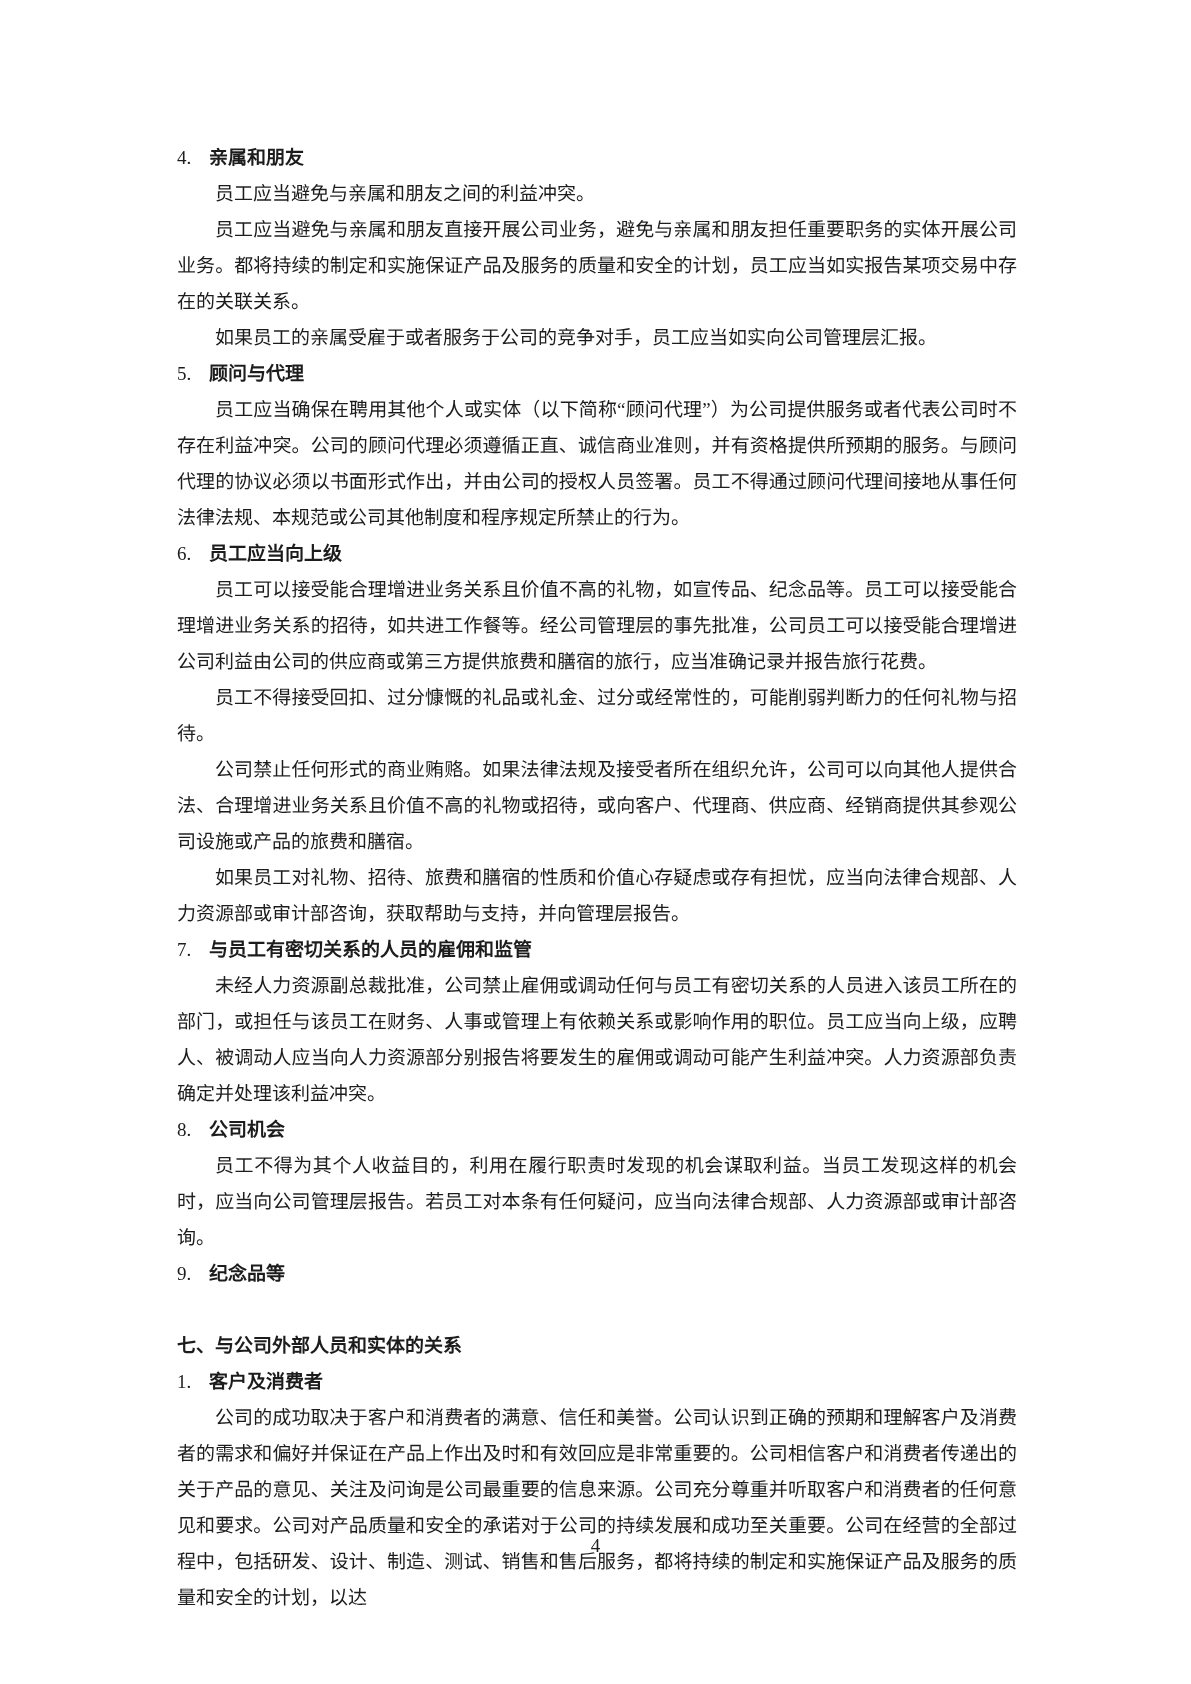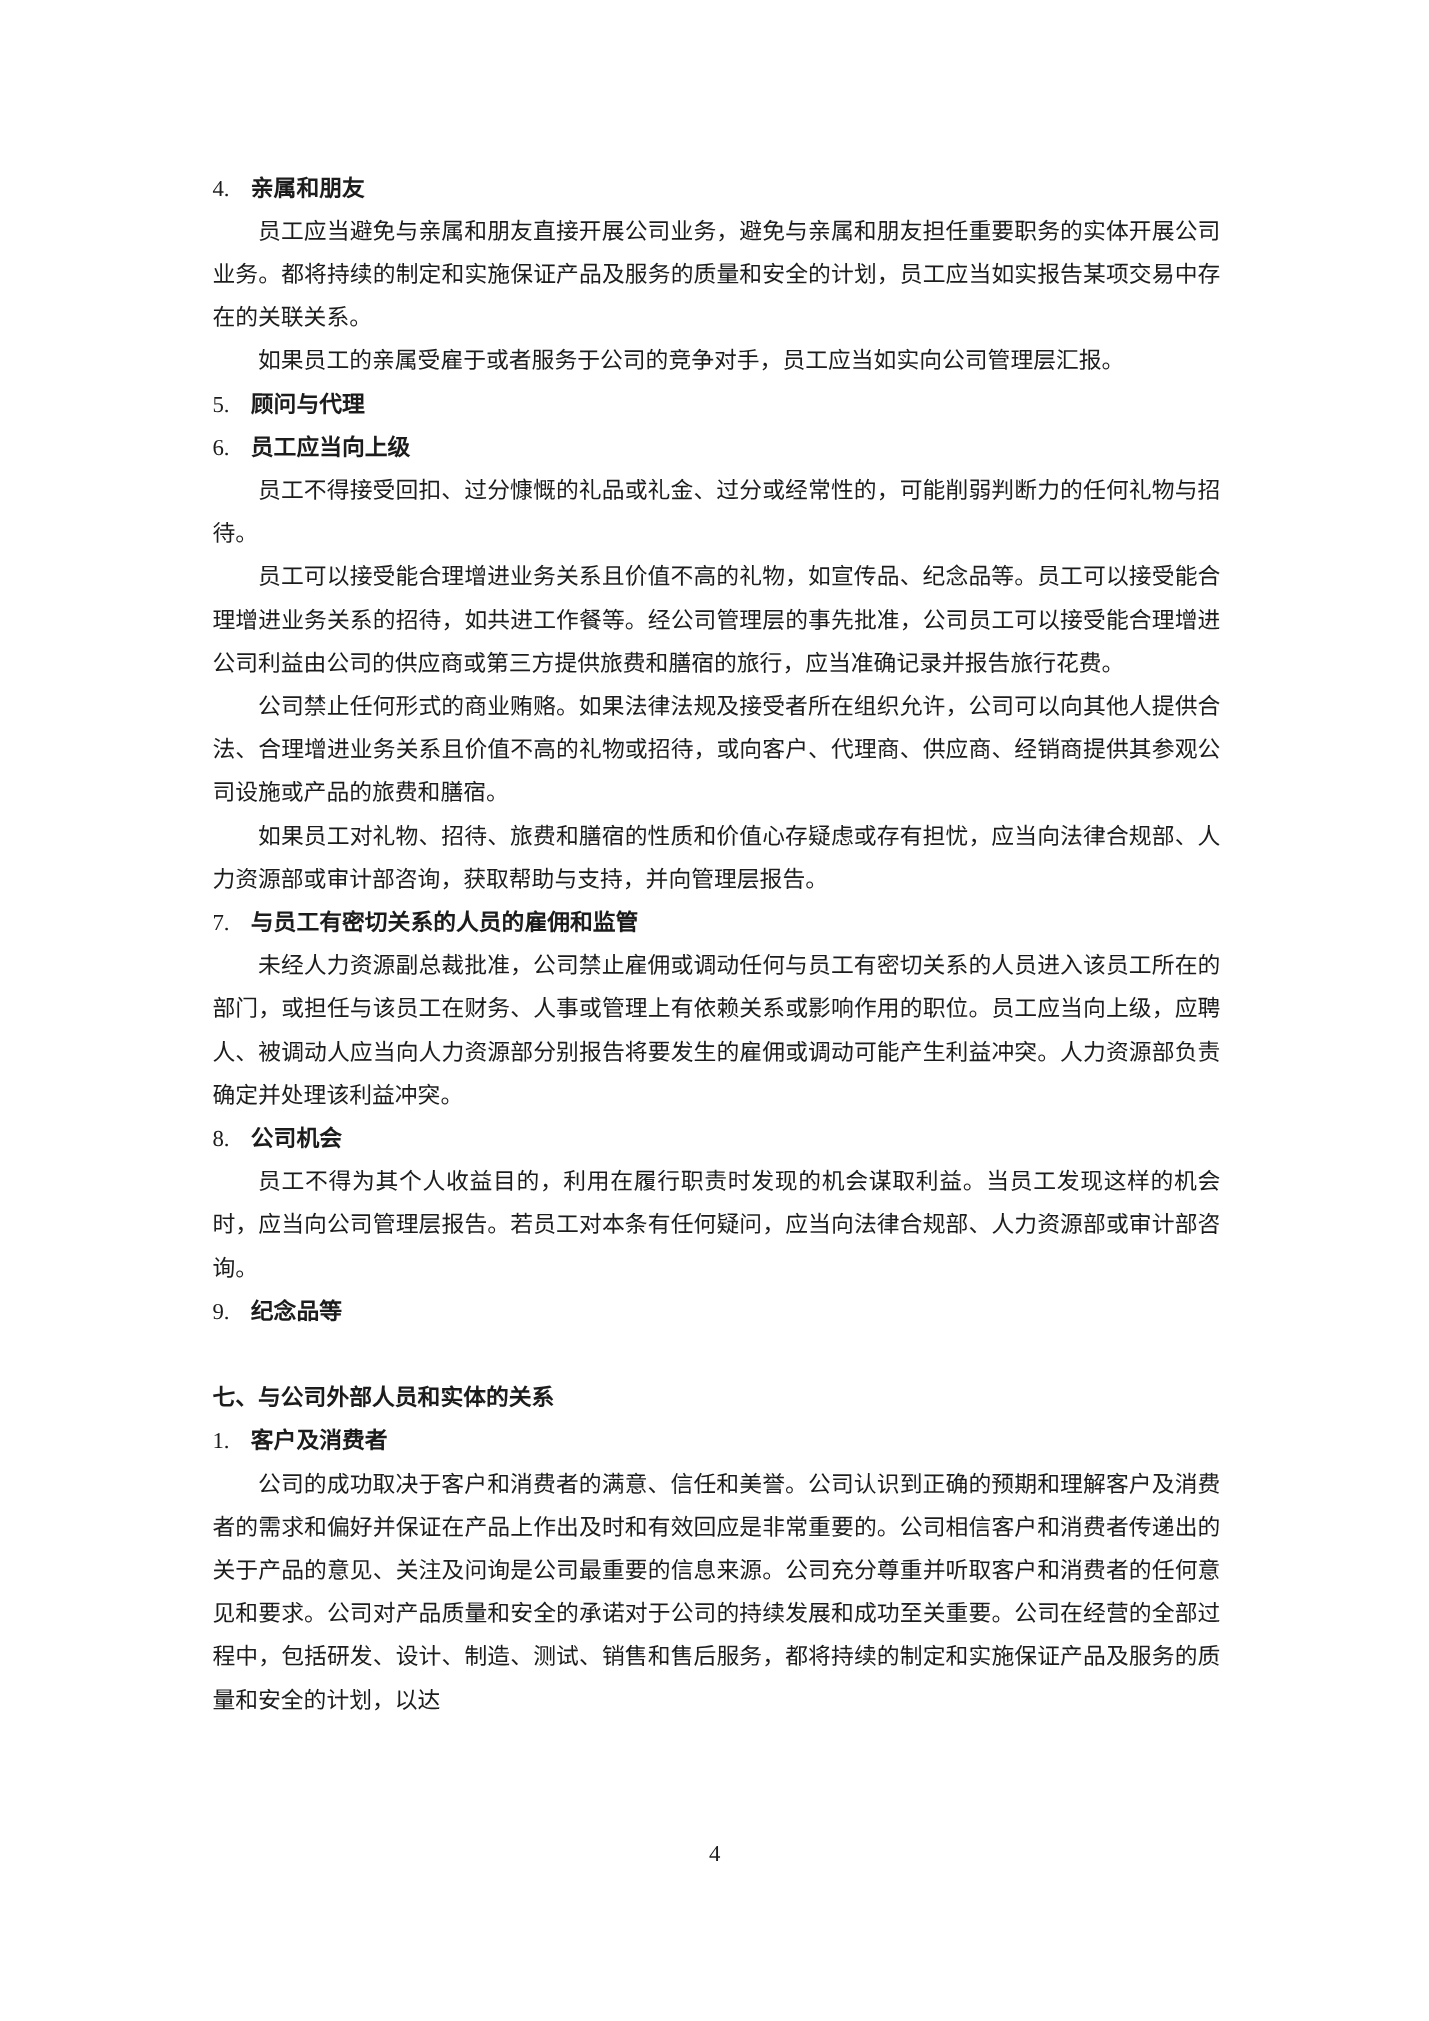--- a/index.html
+++ b/index.html
@@ -62,34 +62,36 @@
 </head>
 <body>
 
 <div class="page">
   <div class="content">
 
     <div class="item-head">
       <span class="item-num">4.</span>
       <span class="item-title">亲属和朋友</span>
     </div>
+    <p class="para">员工应当避免与亲属和朋友之间的利益冲突。</p>
     <p class="para">员工应当避免与亲属和朋友直接开展公司业务，避免与亲属和朋友担任重要职务的实体开展公司业务。都将持续的制定和实施保证产品及服务的质量和安全的计划，员工应当如实报告某项交易中存在的关联关系。</p>
     <p class="para">如果员工的亲属受雇于或者服务于公司的竞争对手，员工应当如实向公司管理层汇报。</p>
 
     <div class="item-head">
       <span class="item-num">5.</span>
       <span class="item-title">顾问与代理</span>
     </div>
+    <p class="para">员工应当确保在聘用其他个人或实体（以下简称“顾问代理”）为公司提供服务或者代表公司时不存在利益冲突。公司的顾问代理必须遵循正直、诚信商业准则，并有资格提供所预期的服务。与顾问代理的协议必须以书面形式作出，并由公司的授权人员签署。员工不得通过顾问代理间接地从事任何法律法规、本规范或公司其他制度和程序规定所禁止的行为。</p>
 
     <div class="item-head">
       <span class="item-num">6.</span>
       <span class="item-title">员工应当向上级</span>
     </div>
+    <p class="para">员工可以接受能合理增进业务关系且价值不高的礼物，如宣传品、纪念品等。员工可以接受能合理增进业务关系的招待，如共进工作餐等。经公司管理层的事先批准，公司员工可以接受能合理增进公司利益由公司的供应商或第三方提供旅费和膳宿的旅行，应当准确记录并报告旅行花费。</p>
     <p class="para">员工不得接受回扣、过分慷慨的礼品或礼金、过分或经常性的，可能削弱判断力的任何礼物与招待。</p>
-    <p class="para">员工可以接受能合理增进业务关系且价值不高的礼物，如宣传品、纪念品等。员工可以接受能合理增进业务关系的招待，如共进工作餐等。经公司管理层的事先批准，公司员工可以接受能合理增进公司利益由公司的供应商或第三方提供旅费和膳宿的旅行，应当准确记录并报告旅行花费。</p>
     <p class="para">公司禁止任何形式的商业贿赂。如果法律法规及接受者所在组织允许，公司可以向其他人提供合法、合理增进业务关系且价值不高的礼物或招待，或向客户、代理商、供应商、经销商提供其参观公司设施或产品的旅费和膳宿。</p>
     <p class="para">如果员工对礼物、招待、旅费和膳宿的性质和价值心存疑虑或存有担忧，应当向法律合规部、人力资源部或审计部咨询，获取帮助与支持，并向管理层报告。</p>
 
     <div class="item-head">
       <span class="item-num">7.</span>
       <span class="item-title">与员工有密切关系的人员的雇佣和监管</span>
     </div>
     <p class="para">未经人力资源副总裁批准，公司禁止雇佣或调动任何与员工有密切关系的人员进入该员工所在的部门，或担任与该员工在财务、人事或管理上有依赖关系或影响作用的职位。员工应当向上级，应聘人、被调动人应当向人力资源部分别报告将要发生的雇佣或调动可能产生利益冲突。人力资源部负责确定并处理该利益冲突。</p>
 
     <div class="item-head">

